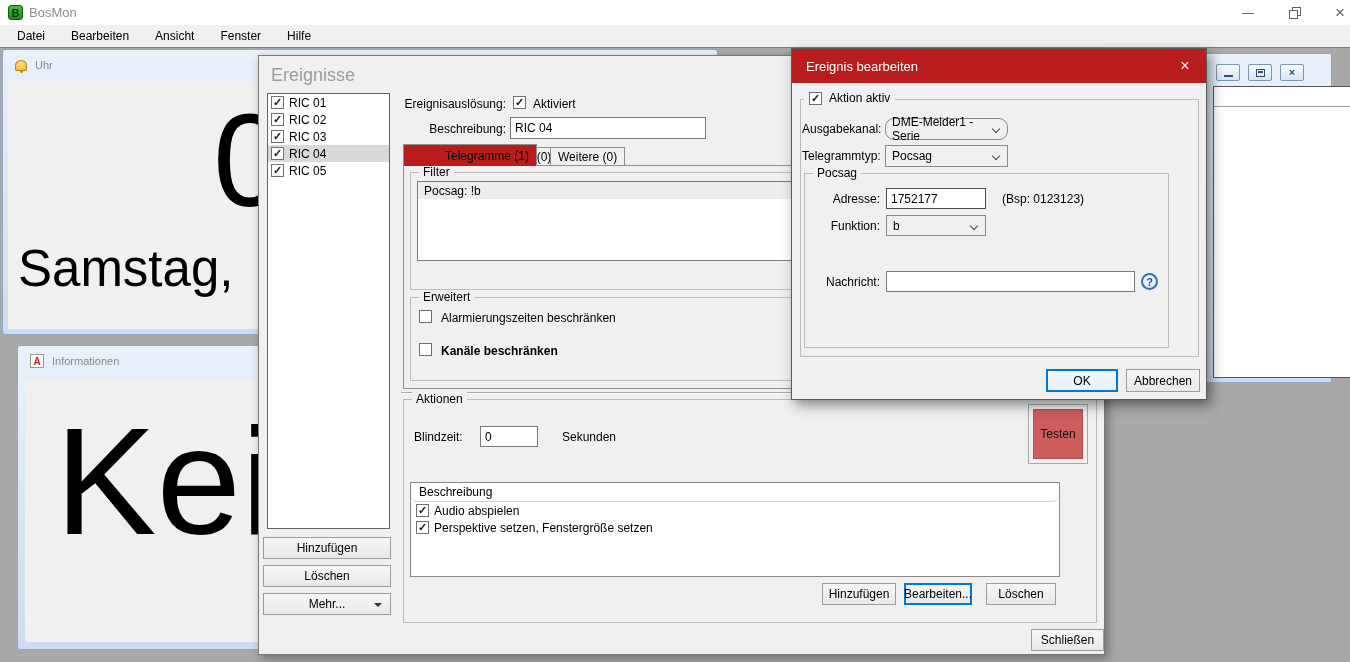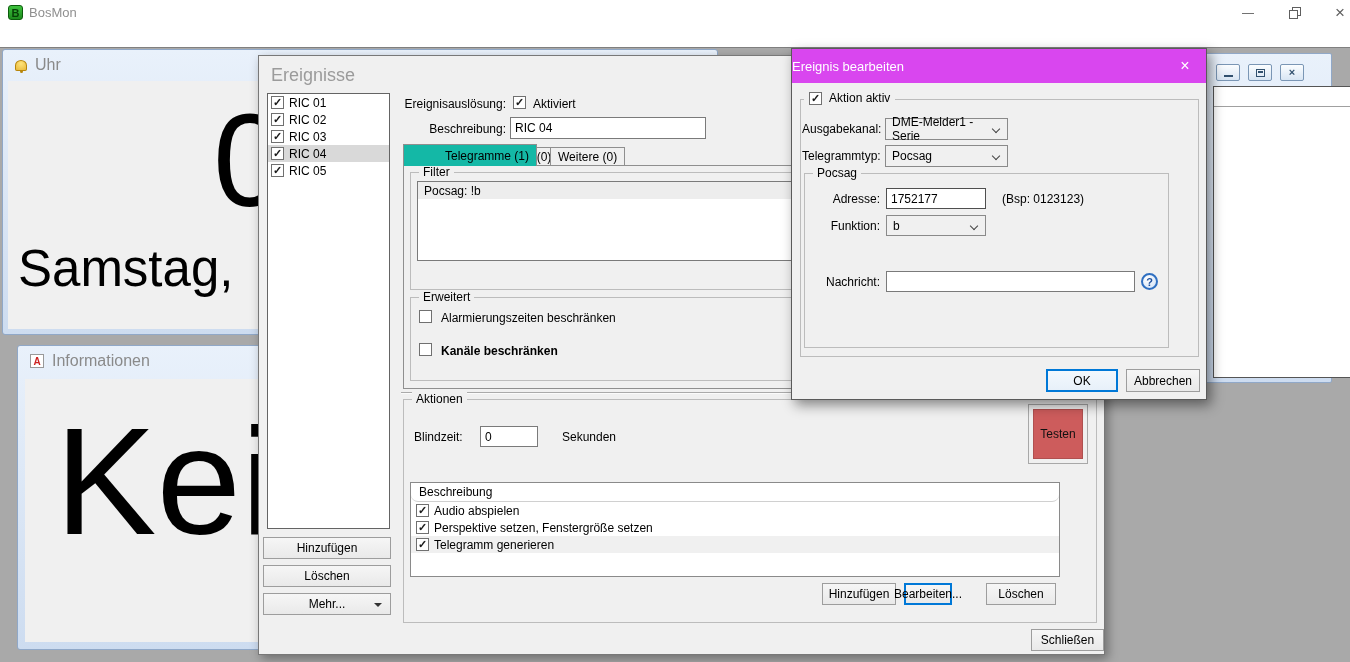--- a/index.html
+++ b/index.html
@@ -17,41 +17,41 @@
   .restore-ic { position:relative; width:11px; height:11px; }
   .restore-ic::before { content:""; position:absolute; left:3px; top:0; width:7px; height:7px; border:1px solid #5f5f5f; }
   .restore-ic::after  { content:""; position:absolute; left:0; top:3px; width:7px; height:7px; border:1px solid #5f5f5f; background:#fff; }
   .menubar { position:absolute; left:0; top:25px; width:1350px; height:22px; background:#f0f0f0; display:flex; padding-left:4px; }
   .menuitem { padding:0 13px; line-height:22px; }
   .mdi { position:absolute; left:0; top:47px; width:1350px; height:615px; background:#a9a9a9; border-top:1px solid #808080; }
 
   
   .win-frame { position:absolute; background:linear-gradient(#e9f1fb,#cddcf0); border:1px solid #90a8c8; border-radius:3px; }
   .mdi-titlebar { position:absolute; left:0; top:0; right:0; height:30px; display:flex; align-items:center; gap:8px; padding-left:12px; }
-  .mdi-title { color:#8a8a8a; font-size:16px; }
+  .mdi-title { color:#8a8a8a; font-size:11px; }
   .win-content { position:absolute; background:#f0f0f0; overflow:hidden; }
   .bell { width:12px; height:11px; background:radial-gradient(circle at 50% 30%, #ffe37a, #e8b93b);
           border:1px solid #b8860b; border-radius:50% 50% 15% 15%; position:relative; flex:none; }
   .bell::after { content:""; position:absolute; left:4px; bottom:-3px; width:3px; height:3px; background:#b8860b; border-radius:50%; }
   .aicon { width:14px; height:14px; background:#fff; border:1px solid #999; color:#cc2222; font-weight:bold; font-size:10px;
            display:flex; align-items:center; justify-content:center; flex:none; }
   .huge { position:absolute; color:#000; line-height:1; white-space:nowrap; }
 
   
   .mbtn { position:absolute; width:24px; height:17px; background:linear-gradient(#fbfdff,#d8e5f3);
           border:1px solid #7a96b5; border-radius:2px; display:flex; align-items:center; justify-content:center;
           color:#31506e; font-size:11px; font-weight:bold; line-height:1; }
   .min-bar { width:9px; height:2px; background:#31506e; margin-top:6px; }
   .max-sq { width:9px; height:8px; border:1px solid #31506e; position:relative; }
   .max-sq::before { content:""; position:absolute; left:1px; top:1px; right:1px; height:2px; background:#31506e; }
 
   
   .dialog { position:absolute; background:#f0f0f0; border:1px solid #787878; }
   .dlg-title-inactive { position:absolute; left:12px; top:9px; color:#9b9b9b; font-size:18px; }
-  .dark-titlebar { position:absolute; left:0; top:0; right:0; height:34px; background:#d946ef; display:flex; align-items:center; }
+  .dark-titlebar { position:absolute; left:0; top:0; right:0; height:34px; background:#b91c1c; display:flex; align-items:center; padding-left:14px; }
   .dark-title { color:#fff; font-size:13px; }
   .dlg-close { position:absolute; right:10px; top:6px; width:22px; height:22px; color:#fff; font-size:16px;
                display:flex; align-items:center; justify-content:center; }
 
   .listbox { position:absolute; background:#fff; border:1px solid #646464; overflow:hidden; }
   .lrow { display:flex; align-items:center; gap:5px; height:17px; padding-left:3px; }
   .lrow.selected { background:#d9d9d9; }
   .arow.selected { background:#f0f0f0; }
 
   .cb { width:13px; height:13px; background:#fff; border:1px solid #707070; position:relative; flex:none; }
@@ -71,21 +71,21 @@
                   border-right:1px solid #444; border-bottom:1px solid #444; transform:rotate(45deg); }
 
   .label { position:absolute; white-space:nowrap; }
   .rlabel { position:absolute; text-align:right; white-space:nowrap; }
 
   .group { position:absolute; border:1px solid #bcbcbc; }
   .group-label { position:absolute; top:-8px; left:8px; background:#f0f0f0; padding:0 4px; white-space:nowrap; }
 
   .tab { position:absolute; background:#f0f0f0; border:1px solid #8f8f8f; border-bottom:none; padding:0 7px;
          display:flex; align-items:center; }
-  .tab.active { background:#14b8a6; z-index:2;padding-left:41px; }
+  .tab.active { background:#b91c1c; z-index:2;padding-left:41px; }
   .tabpanel { position:absolute; background:#f0f0f0; border:1px solid #8f8f8f; }
 
   .etch { position:absolute; height:2px; border-top:1px solid #aaaaaa; border-bottom:1px solid #fbfbfb; }
 
   .whitebox { position:absolute; background:#fff; border:1px solid #8a8a8a; overflow:hidden; }
 
   .testen-wrap { position:absolute; background:#f0f0f0; border:1px solid #a8a8a8; padding:4px; }
   .testen { width:100%; height:100%; background:#cd5c5c; border:1px solid #b05050; display:flex; align-items:center; justify-content:center; color:#111;text-align:right; }
 
   .help { position:absolute; width:17px; height:17px; border-radius:50%; background:radial-gradient(circle at 35% 30%, #ffffff, #cfe0f5);
@@ -100,20 +100,27 @@
   <div class="titlebar">
     <div class="bicon">B</div>
     <div class="apptitle">BosMon</div>
     <div class="wctl" style="left:1225px;">—</div>
     <div class="wctl" style="left:1271px;">
         <span class="restore-ic"></span>
       </div>
     <div class="wctl" style="left:1317px;font-size:17px;">×</div>
   </div>
 
+  <div class="menubar">
+    <span class="menuitem">Datei</span>
+    <span class="menuitem">Bearbeiten</span>
+    <span class="menuitem">Ansicht</span>
+    <span class="menuitem">Fenster</span>
+    <span class="menuitem">Hilfe</span>
+  </div>
 
   <div class="mdi"></div>
 
   <div class="win-frame" style="left:2px; top:49px; width:716px; height:286px; z-index:1;">
     <div class="mdi-titlebar">
       <span class="bell"></span>
       <span class="mdi-title">Uhr</span>
     </div>
     <div class="win-content" style="left:5px; top:31px; right:5px; bottom:5px;">
       <div class="huge" style="left:205px; top:14px; font-size:132px;">0</div>
@@ -220,28 +227,24 @@
       <div class="whitebox" style="left:6px; top:82px; width:650px; height:95px;">
         <div style="height:19px; line-height:19px; padding-left:8px; border-bottom:1px solid #d0d0d0;border-radius:7px;">Beschreibung</div>
         <div class="lrow arow">
             <span class="cb checked" style="margin-left:2px;"></span>
             <span>Audio abspielen</span>
           </div>
         <div class="lrow arow">
             <span class="cb checked" style="margin-left:2px;"></span>
             <span>Perspektive setzen,  Fenstergröße setzen</span>
           </div>
-        <div class="lrow arow selected">
-            <span class="cb checked" style="margin-left:2px;"></span>
-            <span>Telegramm generieren</span>
-          </div>
       </div>
 
       <div class="btn" style="left:418px; top:183px; width:74px; height:22px;">Hinzufügen</div>
-      <div class="btn focus" style="left:500px; top:183px; width:48px; height:22px;">Bearbeiten...</div>
+      <div class="btn focus" style="left:500px; top:183px; width:68px; height:22px;">Bearbeiten...</div>
       <div class="btn" style="left:582px; top:183px; width:70px; height:22px;">Löschen</div>
     </div>
 
     <div class="btn" style="left:772px; top:573px; width:73px; height:22px;">Schließen</div>
   </div>
 
   <div class="dialog" style="left:791px; top:48px; width:416px; height:352px; z-index:10; border-color:#5a5a5a; box-shadow:4px 5px 12px rgba(0,0,0,0.45);">
     <div class="dark-titlebar">
       <span class="dark-title">Ereignis bearbeiten</span>
     </div>
@@ -249,21 +252,21 @@
 
     <div style="position:absolute; left:0; top:34px; right:0; bottom:0;">
 
       <div class="group" style="left:8px; top:16px; width:399px; height:258px;"></div>
       <div style="position:absolute; left:12px; top:8px; background:#f0f0f0; padding:0 5px; display:flex; align-items:center; gap:7px; z-index:2;">
         <span class="cb checked"></span>
         <span>Aktion aktiv</span>
       </div>
 
       <div class="rlabel" style="left:10px; top:39px; width:78px;">Ausgabekanal:</div>
-      <div class="combo" style="left:93px; top:35px; width:123px; height:22px;">DME-Melder1 - Serie</div>
+      <div class="combo" style="left:93px; top:35px; width:123px; height:22px;border-radius:9px;">DME-Melder1 - Serie</div>
 
       <div class="rlabel" style="left:10px; top:66px; width:78px;">Telegrammtyp:</div>
       <div class="combo" style="left:93px; top:62px; width:123px; height:22px;">Pocsag</div>
 
       <div class="group" style="left:12px; top:90px; width:365px; height:175px;">
         <span class="group-label">Pocsag</span>
 
         <div class="rlabel" style="left:15px; top:18px; width:60px;">Adresse:</div>
         <div class="input" style="left:81px; top:14px; width:100px; height:21px; border-color:#4f4f4f;">1752177</div>
         <div class="label" style="left:197px; top:18px;">(Bsp: 0123123)</div>

